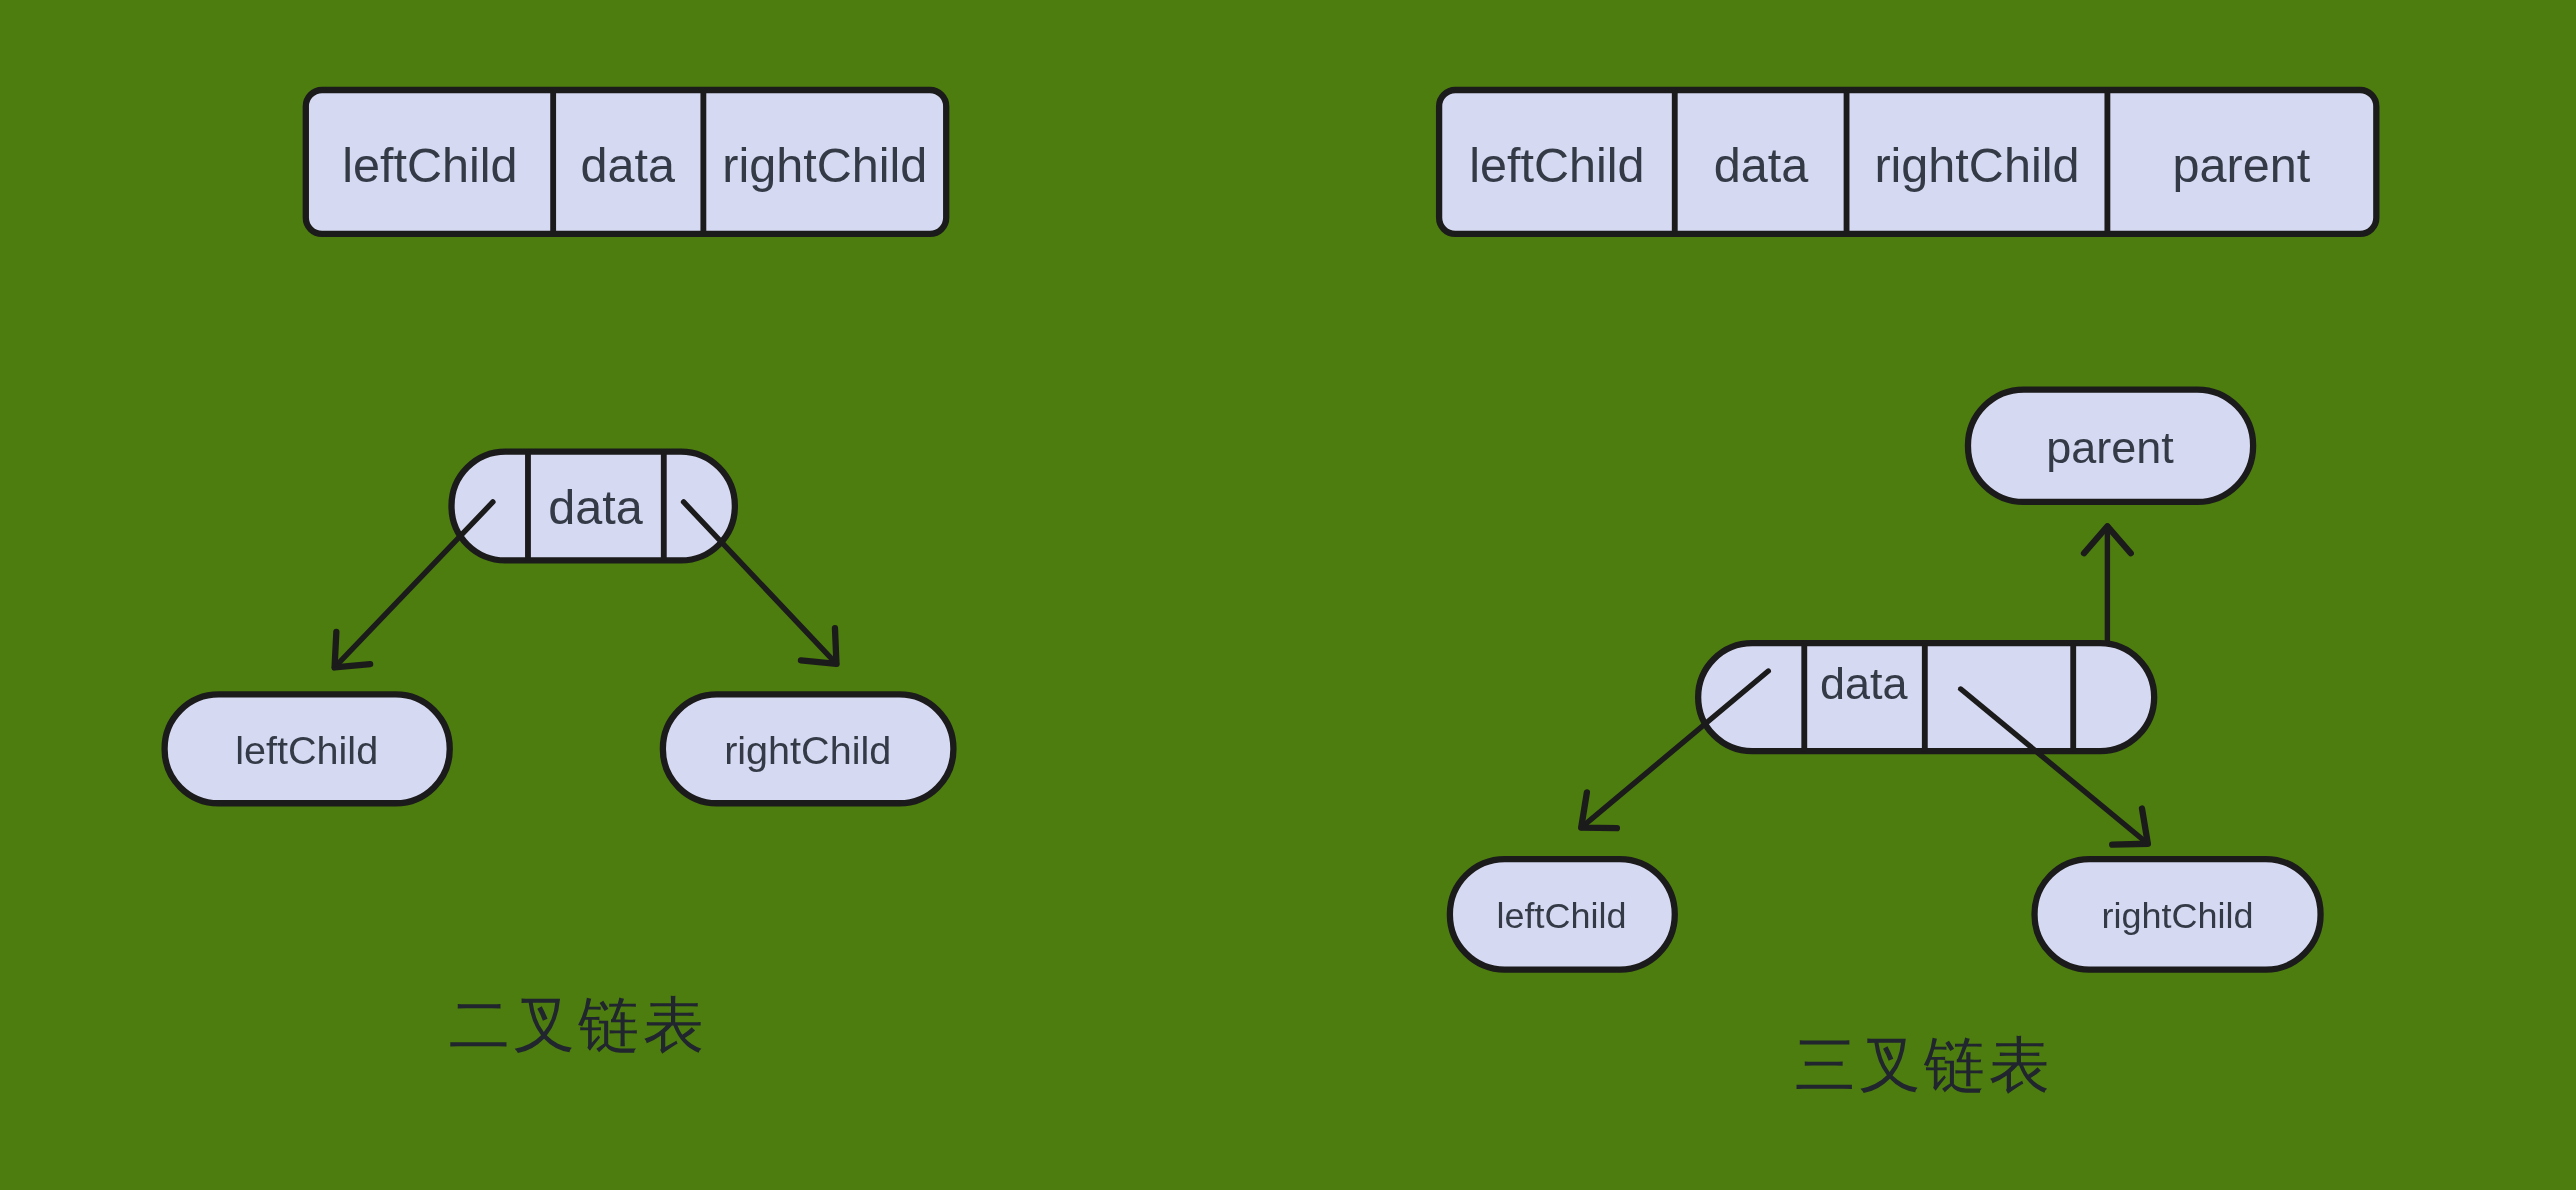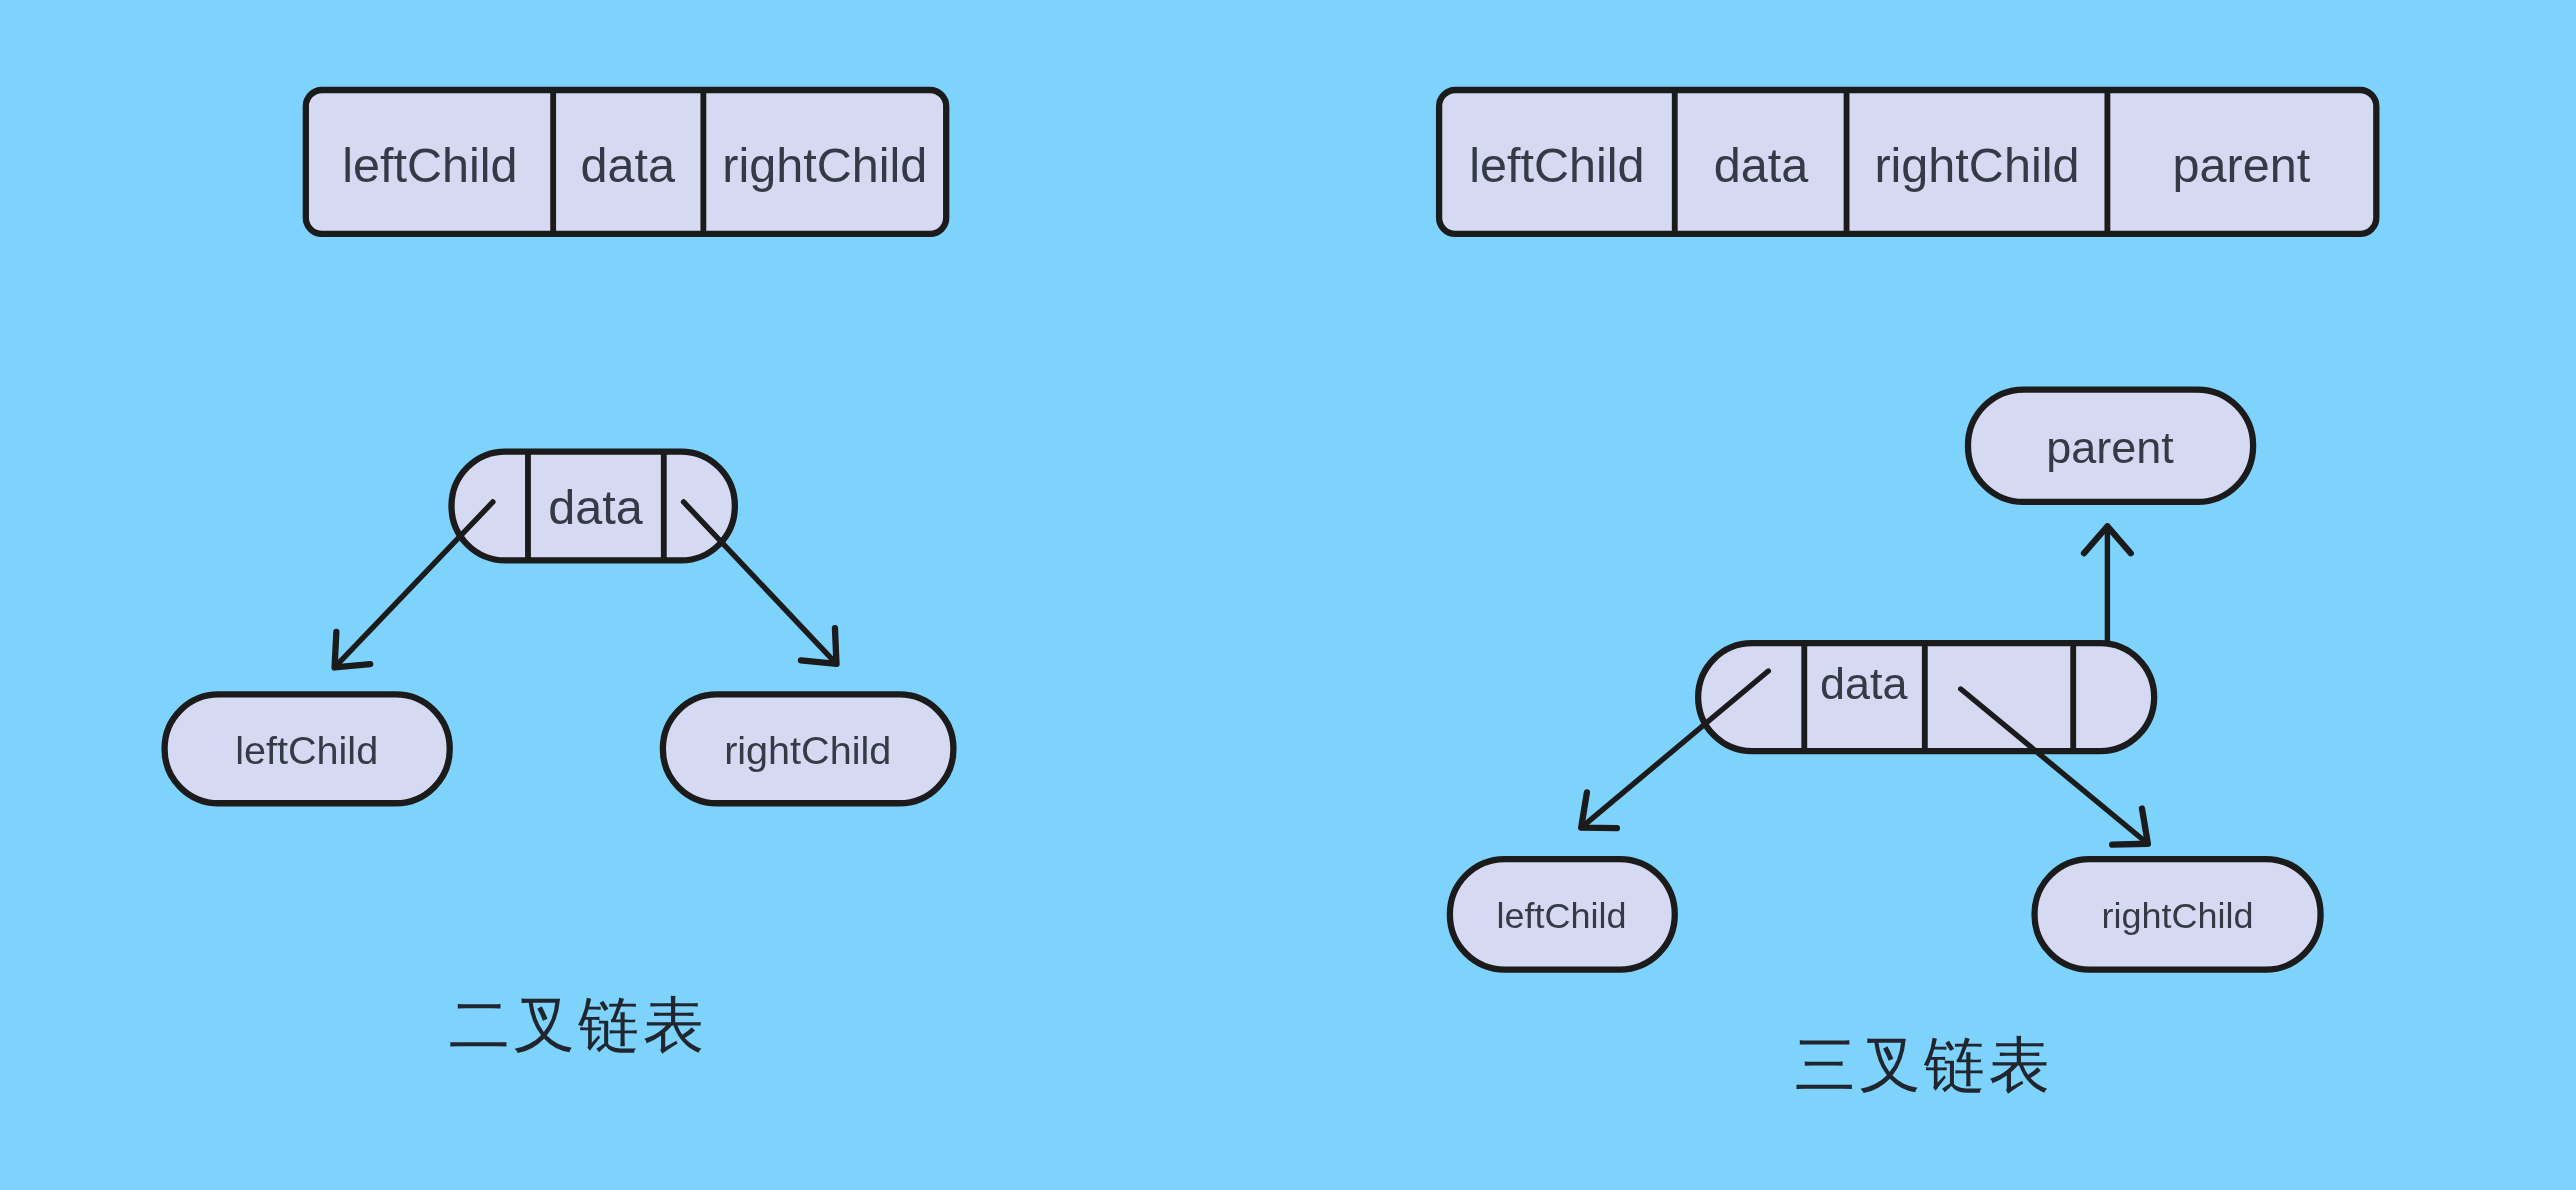--- a/index.html
+++ b/index.html
@@ -3,21 +3,21 @@
 <meta charset="utf-8">
 <style>
   html, body {
     margin: 0;
     padding: 0;
     background: #ffffff;
   }
   .canvas-wrap {
     width: 2576px;
     height: 1191px;
-    background: #7dd3fc;
+    background: #4d7c0f;
     overflow: hidden;
   }
   svg { display: block; }
   .shape {
     fill: #d6d9f2;
     stroke: #1b1b1b;
     stroke-width: 7;
   }
   .divider {
     stroke: #1b1b1b;

